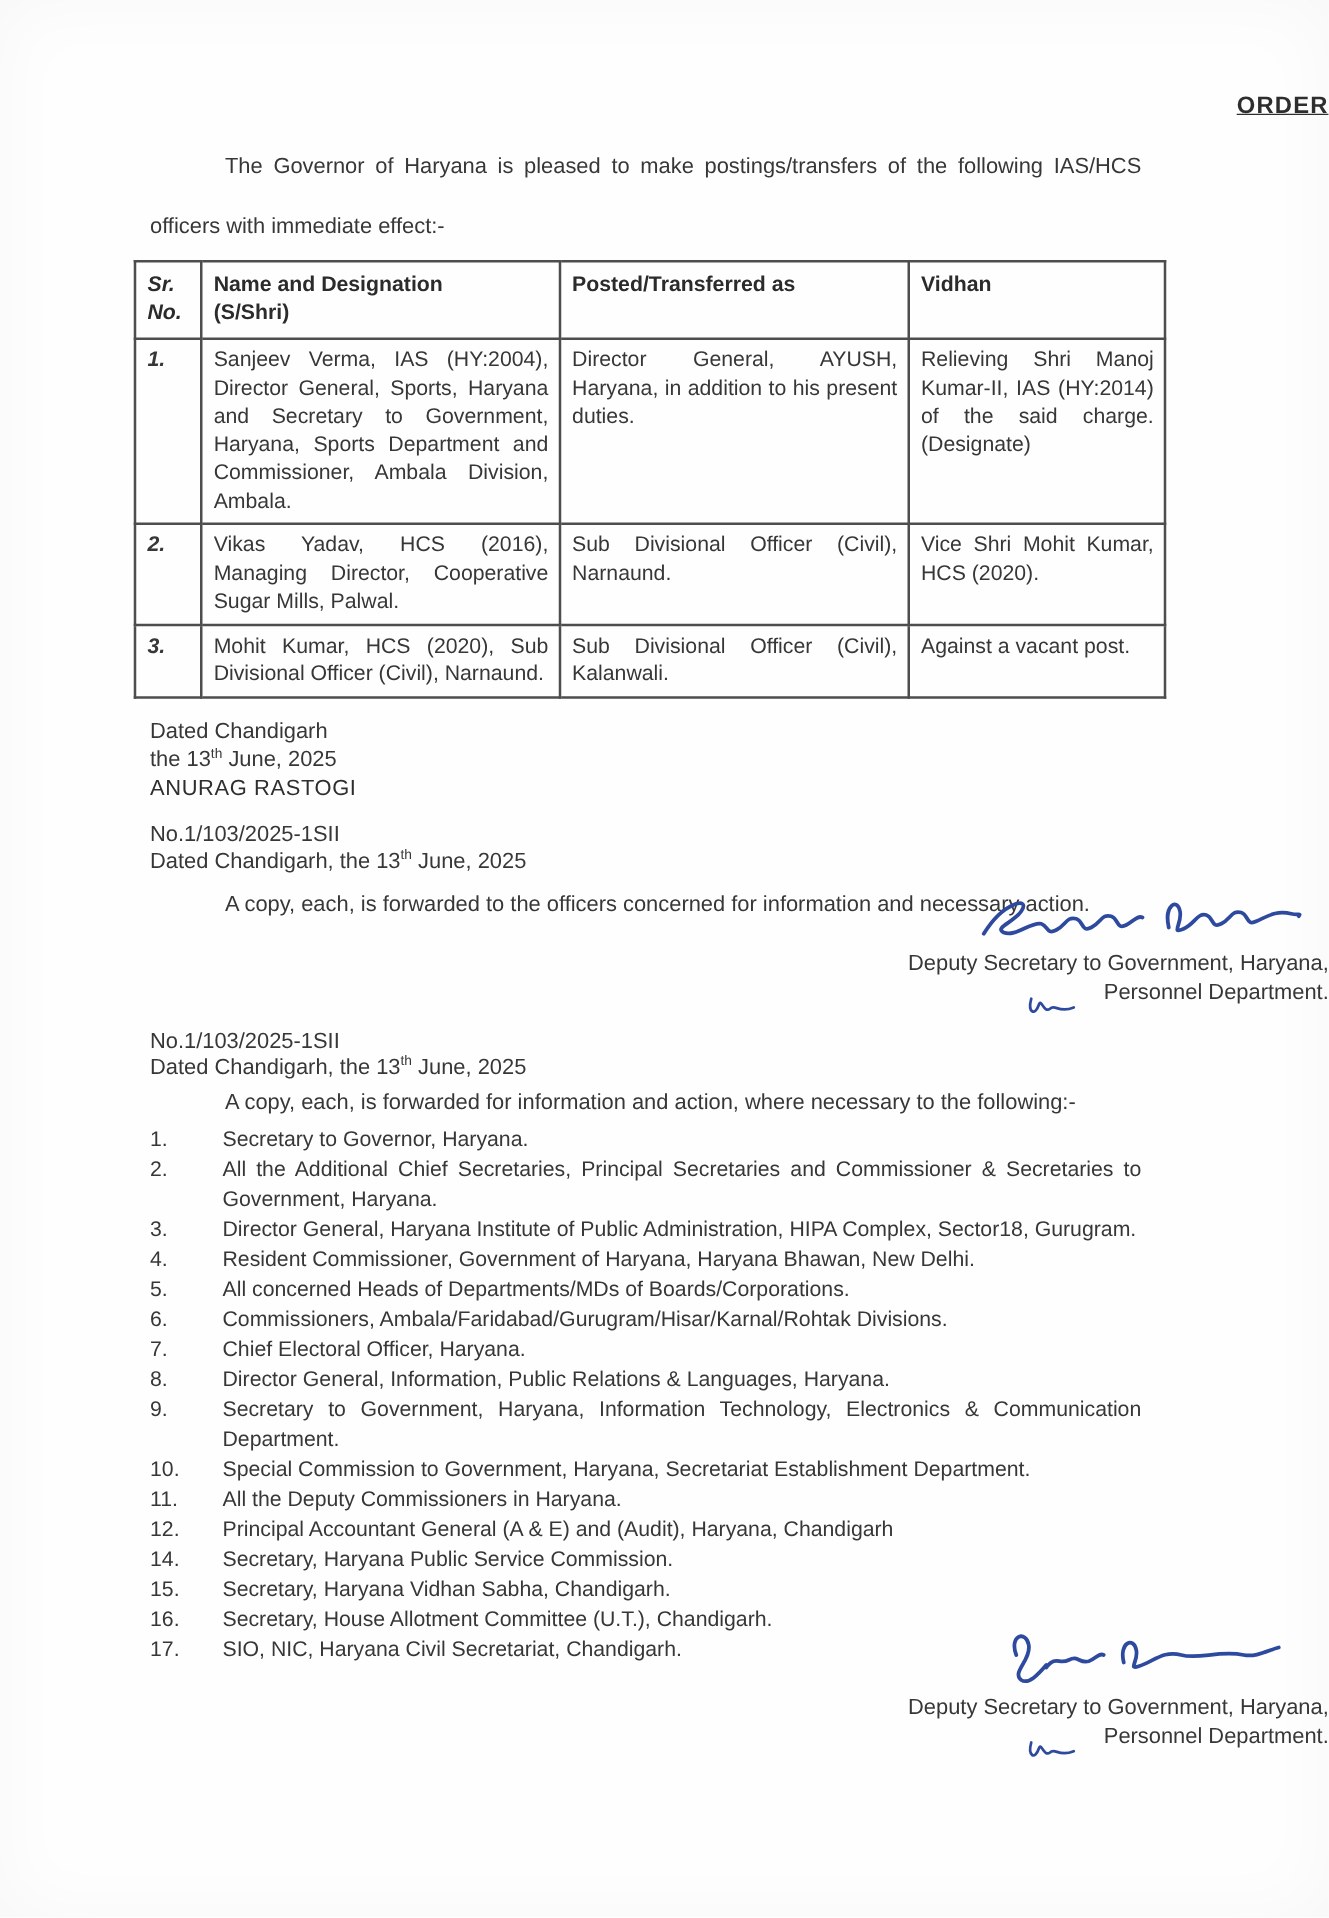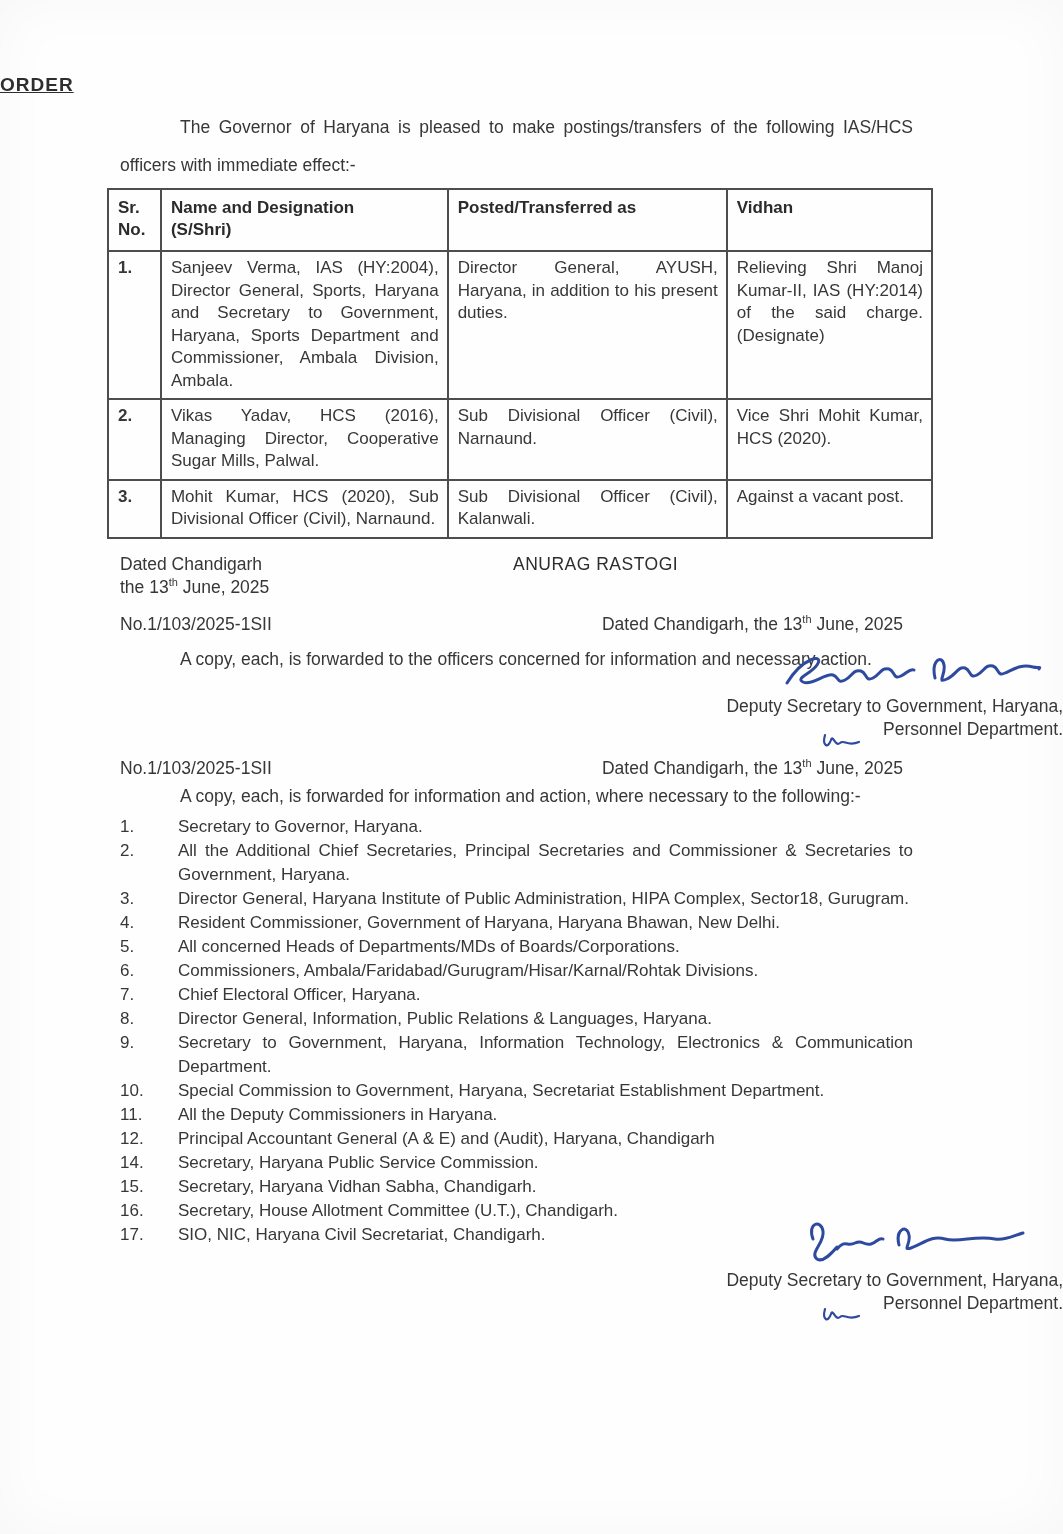--- a/index.html
+++ b/index.html
@@ -7,51 +7,51 @@
     position:relative;
     width:1063px;height:1534px;
     background:#fefefe;
     overflow:hidden;
     font-family:"Liberation Sans","DejaVu Sans",sans-serif;
     color:#373737;
     box-shadow:inset 0 0 60px rgba(0,0,0,0.03);
   }
   .title{
     padding-top:74px;
-    text-align:left;
+    text-align:right;
     font-size:19px;font-weight:bold;letter-spacing:1px;
     text-decoration:underline;
     color:#2e2e2e;
   }
   .content{margin-left:120px;width:793px;}
   .intro{
     margin-top:12px;
-    font-size:17.5px;line-height:38px;
+    font-size:17.5px;line-height:48px;
     text-align:justify;text-indent:60px;
   }
   table.postings{
     margin-left:107px;margin-top:4px;
     width:826px;
     border-collapse:collapse;
     font-size:17px;
   }
   table.postings td,table.postings th{
     border:2px solid #4d4d4d;
     vertical-align:top;
     padding:5px 8px 6px 9px;
     line-height:22.5px;
   }
   table.postings th{
     text-align:left;font-size:17px;color:#2b2b2b;
     padding-top:7px;padding-bottom:9px;line-height:22px;
   }
-  td.sr,th.sr{width:34px;font-weight:bold;padding-left:10px;}
+  td.sr,th.sr{width:34px;font-weight:bold;padding-left:10px;font-style:italic;}
   td.cjust{text-align:justify;}
   col.c-sr{width:52px;}col.c-name{width:288px;}col.c-posted{width:280px;}col.c-remarks{width:206px;}
-  .row2{display:flex;justify-content:space-between;}
+  .row2{display:flex;justify-content:space-between;flex-direction:column;}
   .issue{margin-top:14px;}
   .issue-left{font-size:17.5px;line-height:23px;}
   .issue-right{width:400px;text-align:left;font-size:17.5px;line-height:23px;margin-right:0;}
   .sig-name{font-weight:bold;letter-spacing:0.5px;color:#2e2e2e;font-weight:normal;}
   .refrow{margin-top:15px;font-size:17.5px;}
   .refrow .rdate{padding-right:10px;}
   sup{font-size:11px;vertical-align:super;line-height:0;}
   .fwd{margin-top:10px;font-size:17.5px;line-height:28px;text-align:justify;text-indent:60px;}
   .sigblock{width:400px;margin-left:auto;text-align:right;font-size:17.5px;line-height:23px;}
   .sigblock .handsig{display:block;margin:-26px 18px -4px auto;}

